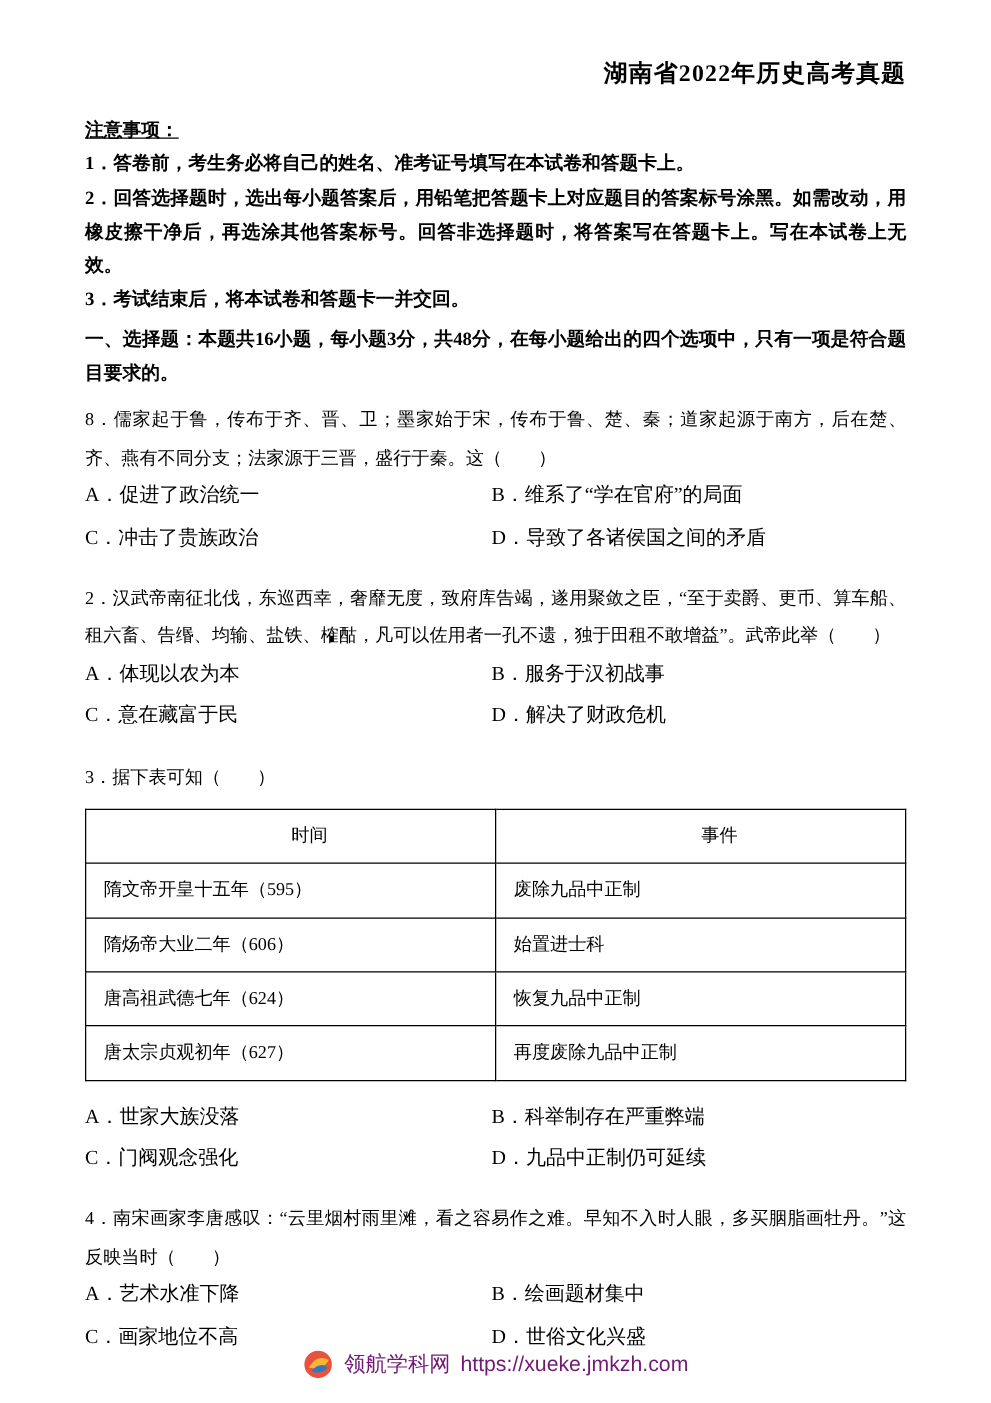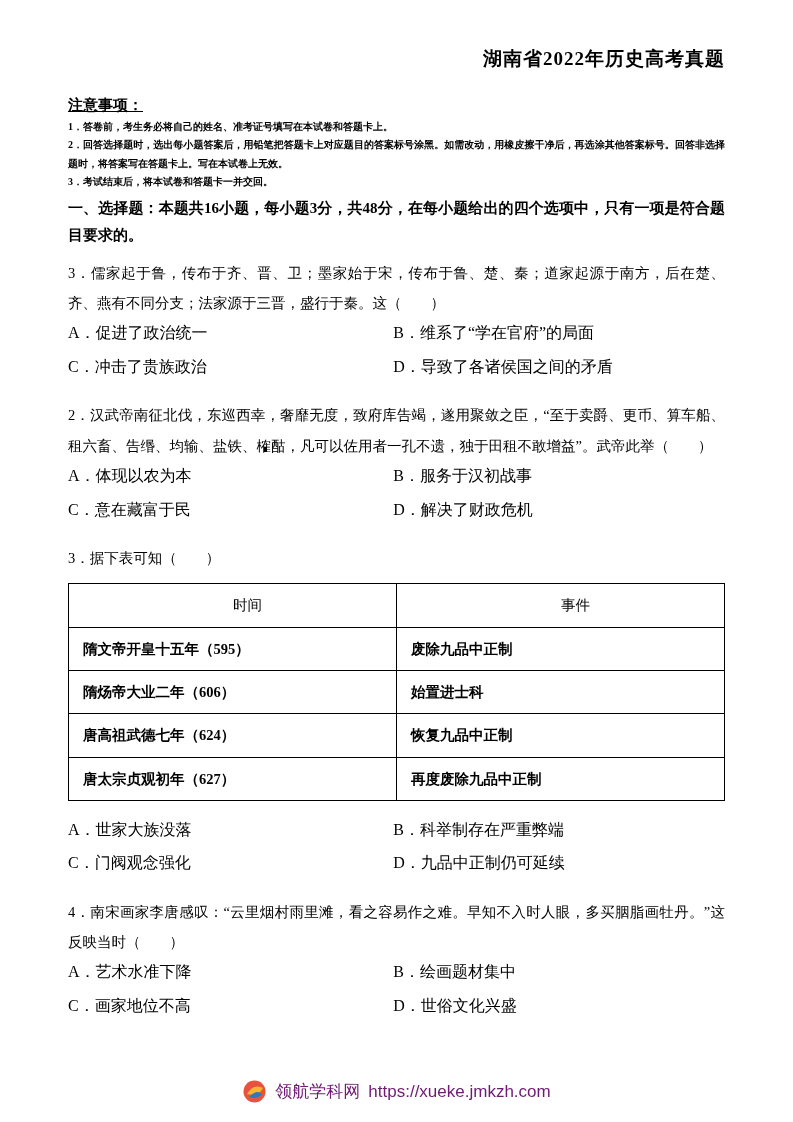--- a/index.html
+++ b/index.html
@@ -23,21 +23,21 @@
     letter-spacing: 1px;
     margin-bottom: 20px;
   }
   .notice-heading {
     font-size: 15px;
     font-weight: 700;
     line-height: 1.75;
     text-decoration: underline;
   }
   .notice-item {
-    font-size: 10px;
+    font-size: 15px;
     font-weight: 700;
     line-height: 1.82;
     text-align: justify;
   }
   .section-heading {
     font-size: 15px;
     font-weight: 700;
     line-height: 1.82;
     text-align: justify;
     margin: 4px 0 8px 0;
@@ -63,21 +63,21 @@
     margin: 10px 0 18px 0;
     font-size: 14.5px;
   }
   .data-table th, .data-table td {
     border: 1px solid #000000;
     padding: 11px 14px;
     font-weight: 400;
     line-height: 1.4;
   }
   .data-table th { text-align: center; padding-left: 44px; }
-  .data-table td { text-align: left; font-weight: bold; }
+  .data-table td { text-align: left; }
   .data-table col { width: 50%; }
   .footer {
     position: absolute;
     left: 0;
     bottom: 18px;
     width: 100%;
     display: flex;
     align-items: center;
     justify-content: center;
     gap: 8px;
@@ -97,21 +97,21 @@
   <div class="notice">
     <p class="notice-heading">注意事项：</p>
     <p class="notice-item">1．答卷前，考生务必将自己的姓名、准考证号填写在本试卷和答题卡上。</p>
     <p class="notice-item">2．回答选择题时，选出每小题答案后，用铅笔把答题卡上对应题目的答案标号涂黑。如需改动，用橡皮擦干净后，再选涂其他答案标号。回答非选择题时，将答案写在答题卡上。写在本试卷上无效。</p>
     <p class="notice-item">3．考试结束后，将本试卷和答题卡一并交回。</p>
   </div>
 
   <p class="section-heading">一、选择题：本题共16小题，每小题3分，共48分，在每小题给出的四个选项中，只有一项是符合题目要求的。</p>
 
   <div class="question">
-    <p class="stem">3．儒家起于鲁，传布于齐、晋、卫；墨家始于宋，传布于鲁、楚、秦；道家起源于南方，后在楚、齐、燕有不同分支；法家源于三晋，盛行于秦。这（　　）</p>
+    <p class="stem">8．儒家起于鲁，传布于齐、晋、卫；墨家始于宋，传布于鲁、楚、秦；道家起源于南方，后在楚、齐、燕有不同分支；法家源于三晋，盛行于秦。这（　　）</p>
     <div class="options">
       <span class="option">A．促进了政治统一</span>
       <span class="option">B．维系了“学在官府”的局面</span>
       <span class="option">C．冲击了贵族政治</span>
       <span class="option">D．导致了各诸侯国之间的矛盾</span>
     </div>
   </div>
 
   <div class="question">
     <p class="stem">2．汉武帝南征北伐，东巡西幸，奢靡无度，致府库告竭，遂用聚敛之臣，“至于卖爵、更币、算车船、租六畜、告缗、均输、盐铁、榷酤，凡可以佐用者一孔不遗，独于田租不敢增益”。武帝此举（　　）</p>

